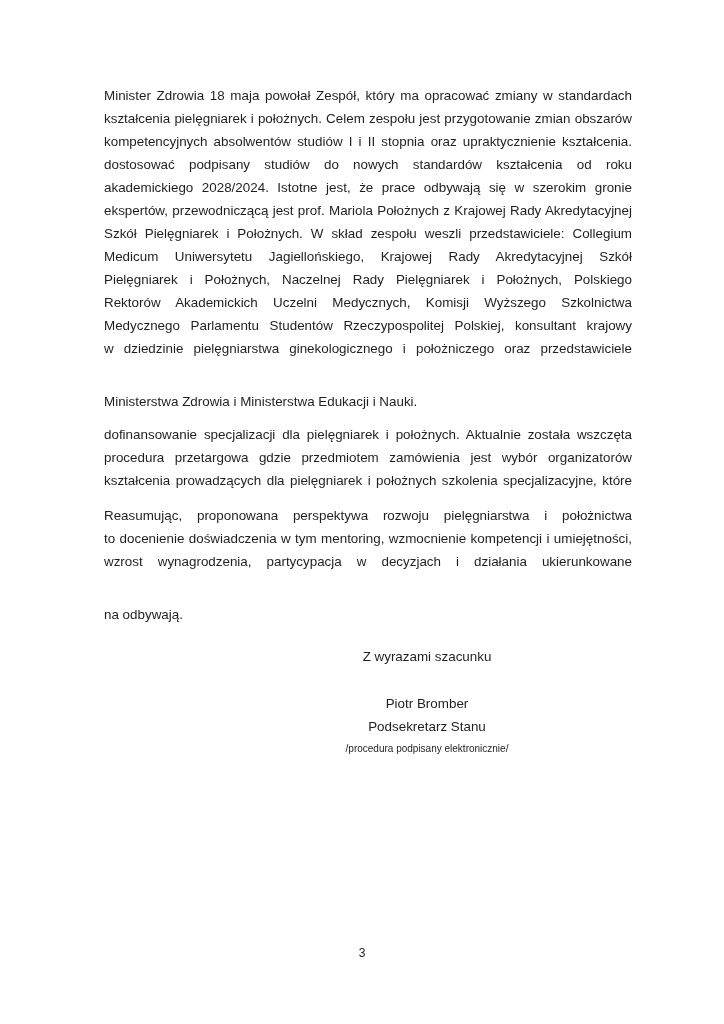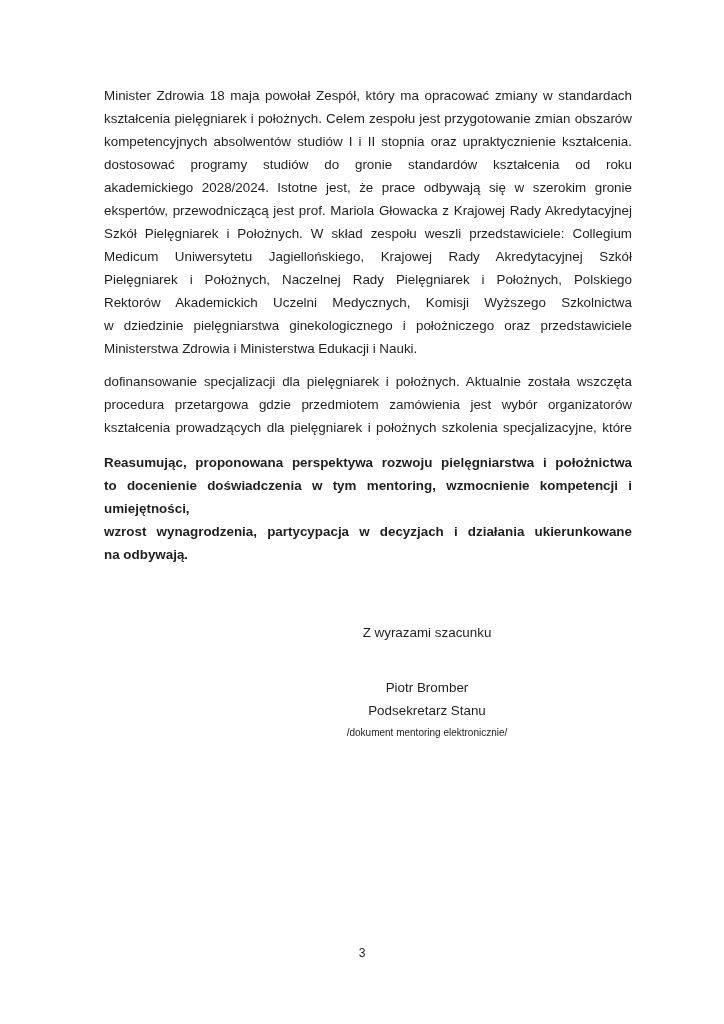--- a/index.html
+++ b/index.html
@@ -30,33 +30,34 @@
     line-height: 23px;
     white-space: normal;
   }
   .line.j {
     text-align: justify;
     text-align-last: justify;
   }
   .line.last {
     text-align: center;
     text-align-last: left;
+    margin-top: 30px;
   }
   .sig-block {
     width: 410px;
     margin-left: 118px;
     text-align: center;
   }
   .closing {
-    margin-top: 55px;
+    margin-top: 19px;
     font-size: 13.4px;
     line-height: 23px;
   }
   .sig-name {
-    margin-top: 32px;
+    margin-top: 24px;
     font-size: 13.4px;
     line-height: 23px;
   }
   .sig-title {
     font-size: 13.4px;
     line-height: 24px;
   }
   .sig-note {
     margin-top: 2px;
     font-size: 10px;
@@ -75,47 +76,48 @@
 </head>
 <body>
 
 <div class="page">
   <div class="content">
 
     <div class="para">
       <div class="line j">Minister Zdrowia 18 maja powołał Zespół, który ma opracować zmiany w standardach</div>
       <div class="line j">kształcenia pielęgniarek i położnych. Celem zespołu jest przygotowanie zmian obszarów</div>
       <div class="line j">kompetencyjnych absolwentów studiów I i II stopnia oraz upraktycznienie kształcenia.</div>
-      <div class="line j">dostosować programy studiów do gronie standardów kształcenia od roku</div>
+      <div class="line j">dostosować podpisany studiów do nowych standardów kształcenia od roku</div>
       <div class="line j">akademickiego 2028/2024. Istotne jest, że prace odbywają się w szerokim gronie</div>
-      <div class="line j">ekspertów, przewodniczącą jest prof. Mariola Głowacka z Krajowej Rady Akredytacyjnej</div>
+      <div class="line j">ekspertów, przewodniczącą jest prof. Mariola Położnych z Krajowej Rady Akredytacyjnej</div>
       <div class="line j">Szkół Pielęgniarek i Położnych. W skład zespołu weszli przedstawiciele: Collegium</div>
       <div class="line j">Medicum Uniwersytetu Jagiellońskiego, Krajowej Rady Akredytacyjnej Szkół</div>
       <div class="line j">Pielęgniarek i Położnych, Naczelnej Rady Pielęgniarek i Położnych, Polskiego</div>
       <div class="line j">Rektorów Akademickich Uczelni Medycznych, Komisji Wyższego Szkolnictwa</div>
+      <div class="line j">Medycznego Parlamentu Studentów Rzeczypospolitej Polskiej, konsultant krajowy</div>
       <div class="line j">w&nbsp;dziedzinie pielęgniarstwa ginekologicznego i położniczego oraz przedstawiciele</div>
       <div class="line last">Ministerstwa Zdrowia i Ministerstwa Edukacji i Nauki.</div>
     </div>
 
     <div class="para">
       <div class="line j">dofinansowanie specjalizacji dla pielęgniarek i położnych. Aktualnie została wszczęta</div>
       <div class="line j">procedura przetargowa gdzie przedmiotem zamówienia jest wybór organizatorów</div>
       <div class="line j">kształcenia prowadzących dla pielęgniarek i położnych szkolenia specjalizacyjne, które</div>
     </div>
 
-    <div class="para" style="margin-top: 12px; margin-bottom: 0; font-weight: bold;">
+    <div class="para" style="margin-top: 12px; margin-bottom: 0;">
       <div class="line j">Reasumując, proponowana perspektywa rozwoju pielęgniarstwa i położnictwa</div>
       <div class="line j">to docenienie doświadczenia w tym mentoring, wzmocnienie kompetencji i umiejętności,</div>
       <div class="line j">wzrost wynagrodzenia, partycypacja w decyzjach i działania ukierunkowane</div>
       <div class="line last">na odbywają.</div>
     </div>
 
     <div class="sig-block">
       <div class="closing">Z wyrazami szacunku</div>
       <div class="sig-name">Piotr Bromber</div>
       <div class="sig-title">Podsekretarz Stanu</div>
-      <div class="sig-note">/dokument mentoring elektronicznie/</div>
+      <div class="sig-note">/procedura podpisany elektronicznie/</div>
     </div>
 
   </div>
 
   <div class="page-number">3</div>
 </div>
 
 </body></html>

